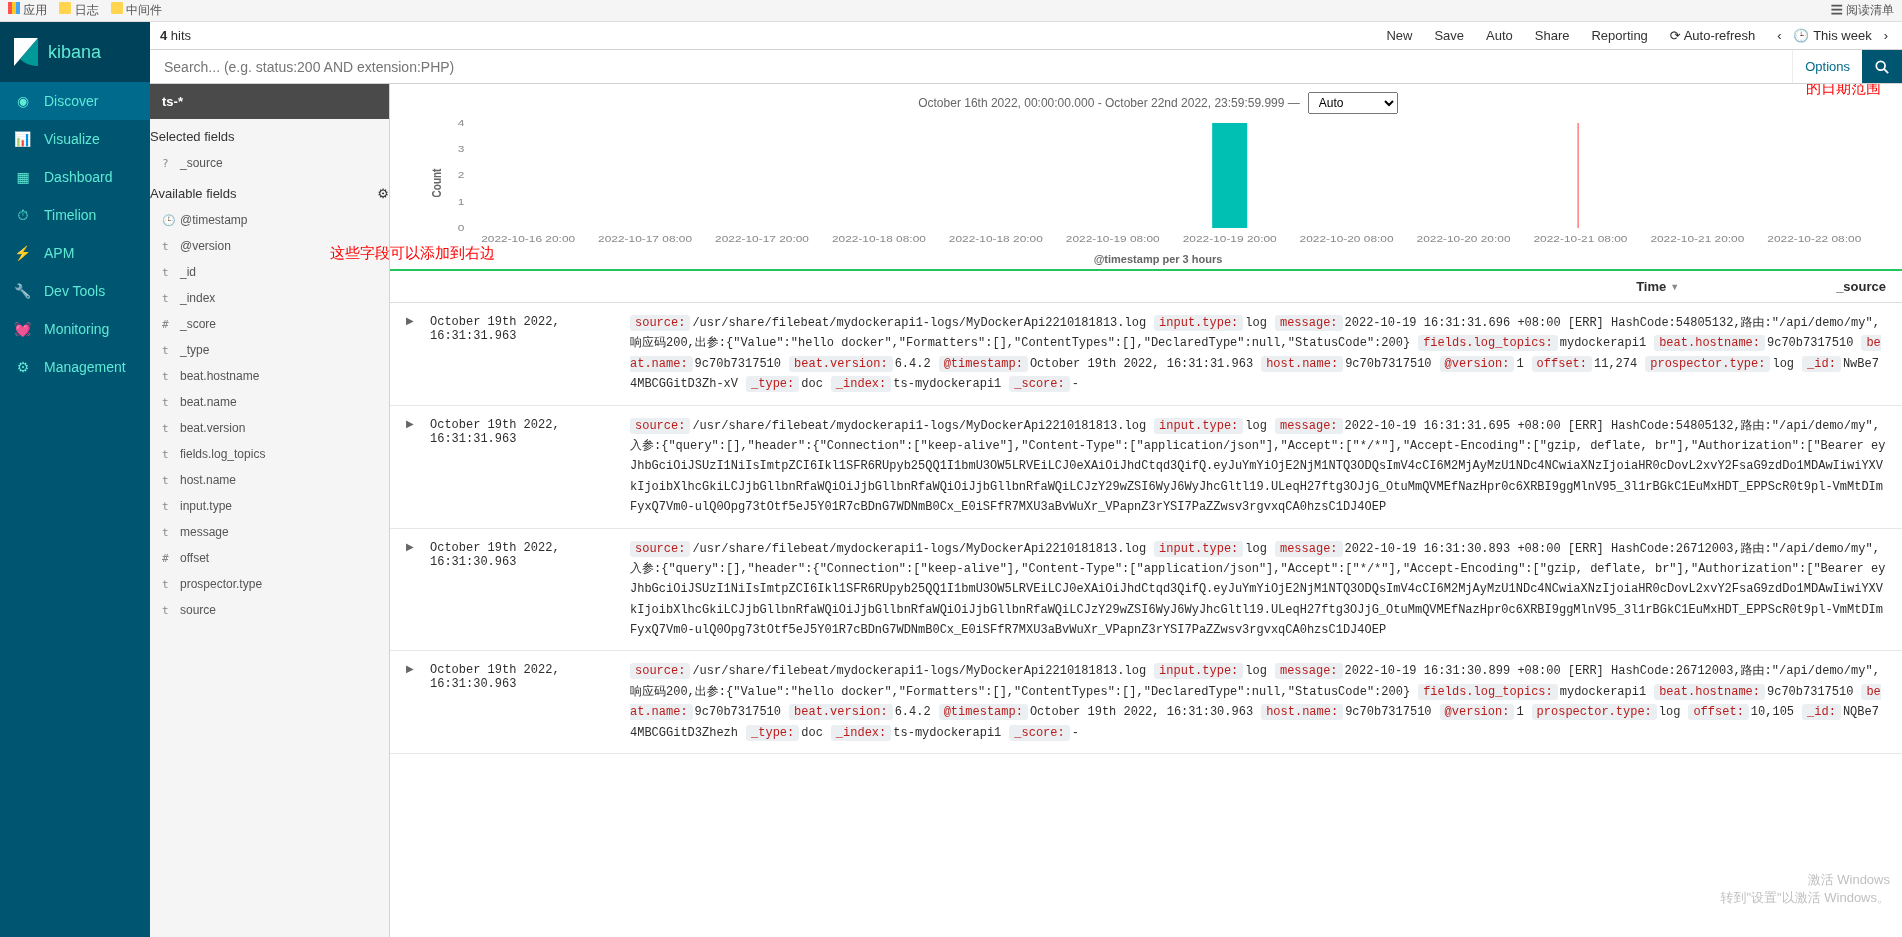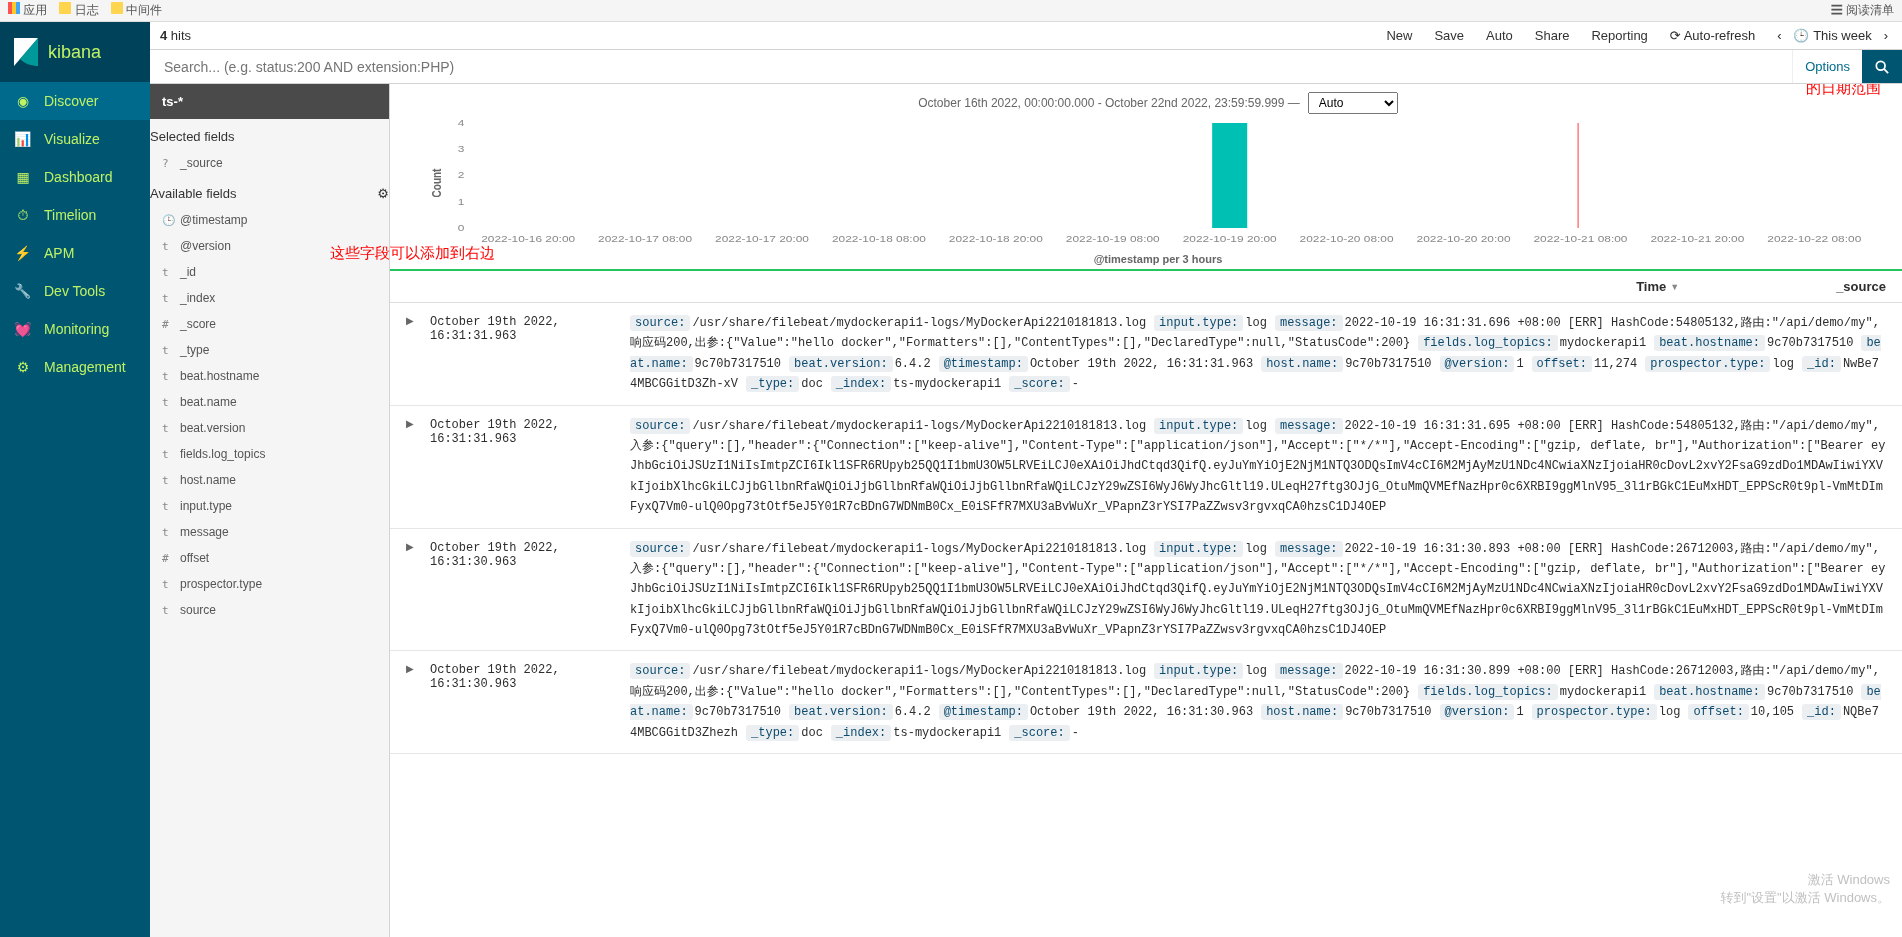--- a/index.html
+++ b/index.html
@@ -4,21 +4,21 @@
 <style>
 * { box-sizing: border-box; margin: 0; padding: 0; }
 body { font-family: "Helvetica Neue", Arial, sans-serif; font-size: 13px; color: #2d2d2d; background: #fff; overflow: hidden; }
 .browser-bar { height: 22px; background: #f5f5f5; border-bottom: 1px solid #ddd; display: flex; justify-content: space-between; align-items: center; padding: 0 8px; font-size: 12px; color: #555; }
 .browser-bar .left { display: flex; gap: 12px; align-items: center; }
 .app-icon { display: inline-block; width: 12px; height: 12px; }
 .grid-icon { background: linear-gradient(to right, #ff5252 0 33%, #ffca28 33% 66%, #42a5f5 66%); }
 .folder-icon { background: #ffd54f; border-radius: 1px; }
 .body-wrap { display: flex; height: calc(100vh - 22px); }
 
-.sidebar { width: 150px; background: #005571; color: #bef264; flex-shrink: 0; }
+.sidebar { width: 150px; background: #005571; color: #5eead4; flex-shrink: 0; }
 .logo { height: 60px; background: #00425a; display: flex; align-items: center; padding: 0 14px; gap: 10px; font-size: 18px; font-weight: 500; }
 .logo svg { width: 24px; height: 28px; }
 .nav-item { display: flex; align-items: center; gap: 12px; padding: 10px 14px; cursor: pointer; font-size: 14px; }
 .nav-item.active { background: #006a8c; }
 .nav-icon { width: 18px; height: 18px; display: flex; align-items: center; justify-content: center; }
 
 .main { flex: 1; display: flex; flex-direction: column; overflow: hidden; }
 .topbar { height: 28px; display: flex; align-items: center; border-bottom: 1px solid #d3d3d3; padding: 0 10px; font-size: 13px; }
 .hits { flex: 0 0 auto; margin-right: auto; }
 .hits b { font-weight: 700; }
@@ -51,21 +51,21 @@
 .chart-svg { width: 100%; height: 130px; }
 .chart-xlabel { text-align: center; font-size: 11px; color: #666; font-weight: 700; margin-top: 2px; }
 
 .docs-table { width: 100%; }
 .docs-head { display: flex; border-top: 2px solid #22c55e; border-bottom: 1px solid #ddd; padding: 8px 16px 8px 40px; font-weight: 700; font-size: 13px; justify-content: flex-end; }
 .col-time { width: 200px; display: flex; align-items: center; gap: 4px; }
 .doc-row { display: flex; border-bottom: 1px solid #e6e6e6; padding: 10px 16px 10px 16px; font-size: 12px; }
 .expand-col { width: 24px; color: #666; font-size: 10px; padding-top: 2px; }
 .time-col { width: 200px; font-family: "Courier New", monospace; padding-top: 2px; }
 .source-col { flex: 1; font-family: "Courier New", monospace; line-height: 1.7; word-break: break-all; }
-.fld { background: #eceff1; border-radius: 3px; padding: 1px 5px; margin-right: 2px; color: #0c4a6e; }
+.fld { background: #eceff1; border-radius: 3px; padding: 1px 5px; margin-right: 2px; color: #b91c1c; }
 .val { margin-right: 8px; }
 
 .anno { position: absolute; color: #ff0000; font-size: 15px; font-weight: 500; pointer-events: none; z-index: 10; }
 .watermark { position: fixed; bottom: 30px; right: 12px; color: #c0c0c0; font-size: 13px; text-align: right; pointer-events: none; }
 </style>
 </head>
 <body>
 
 <div class="browser-bar">
   <div class="left">

